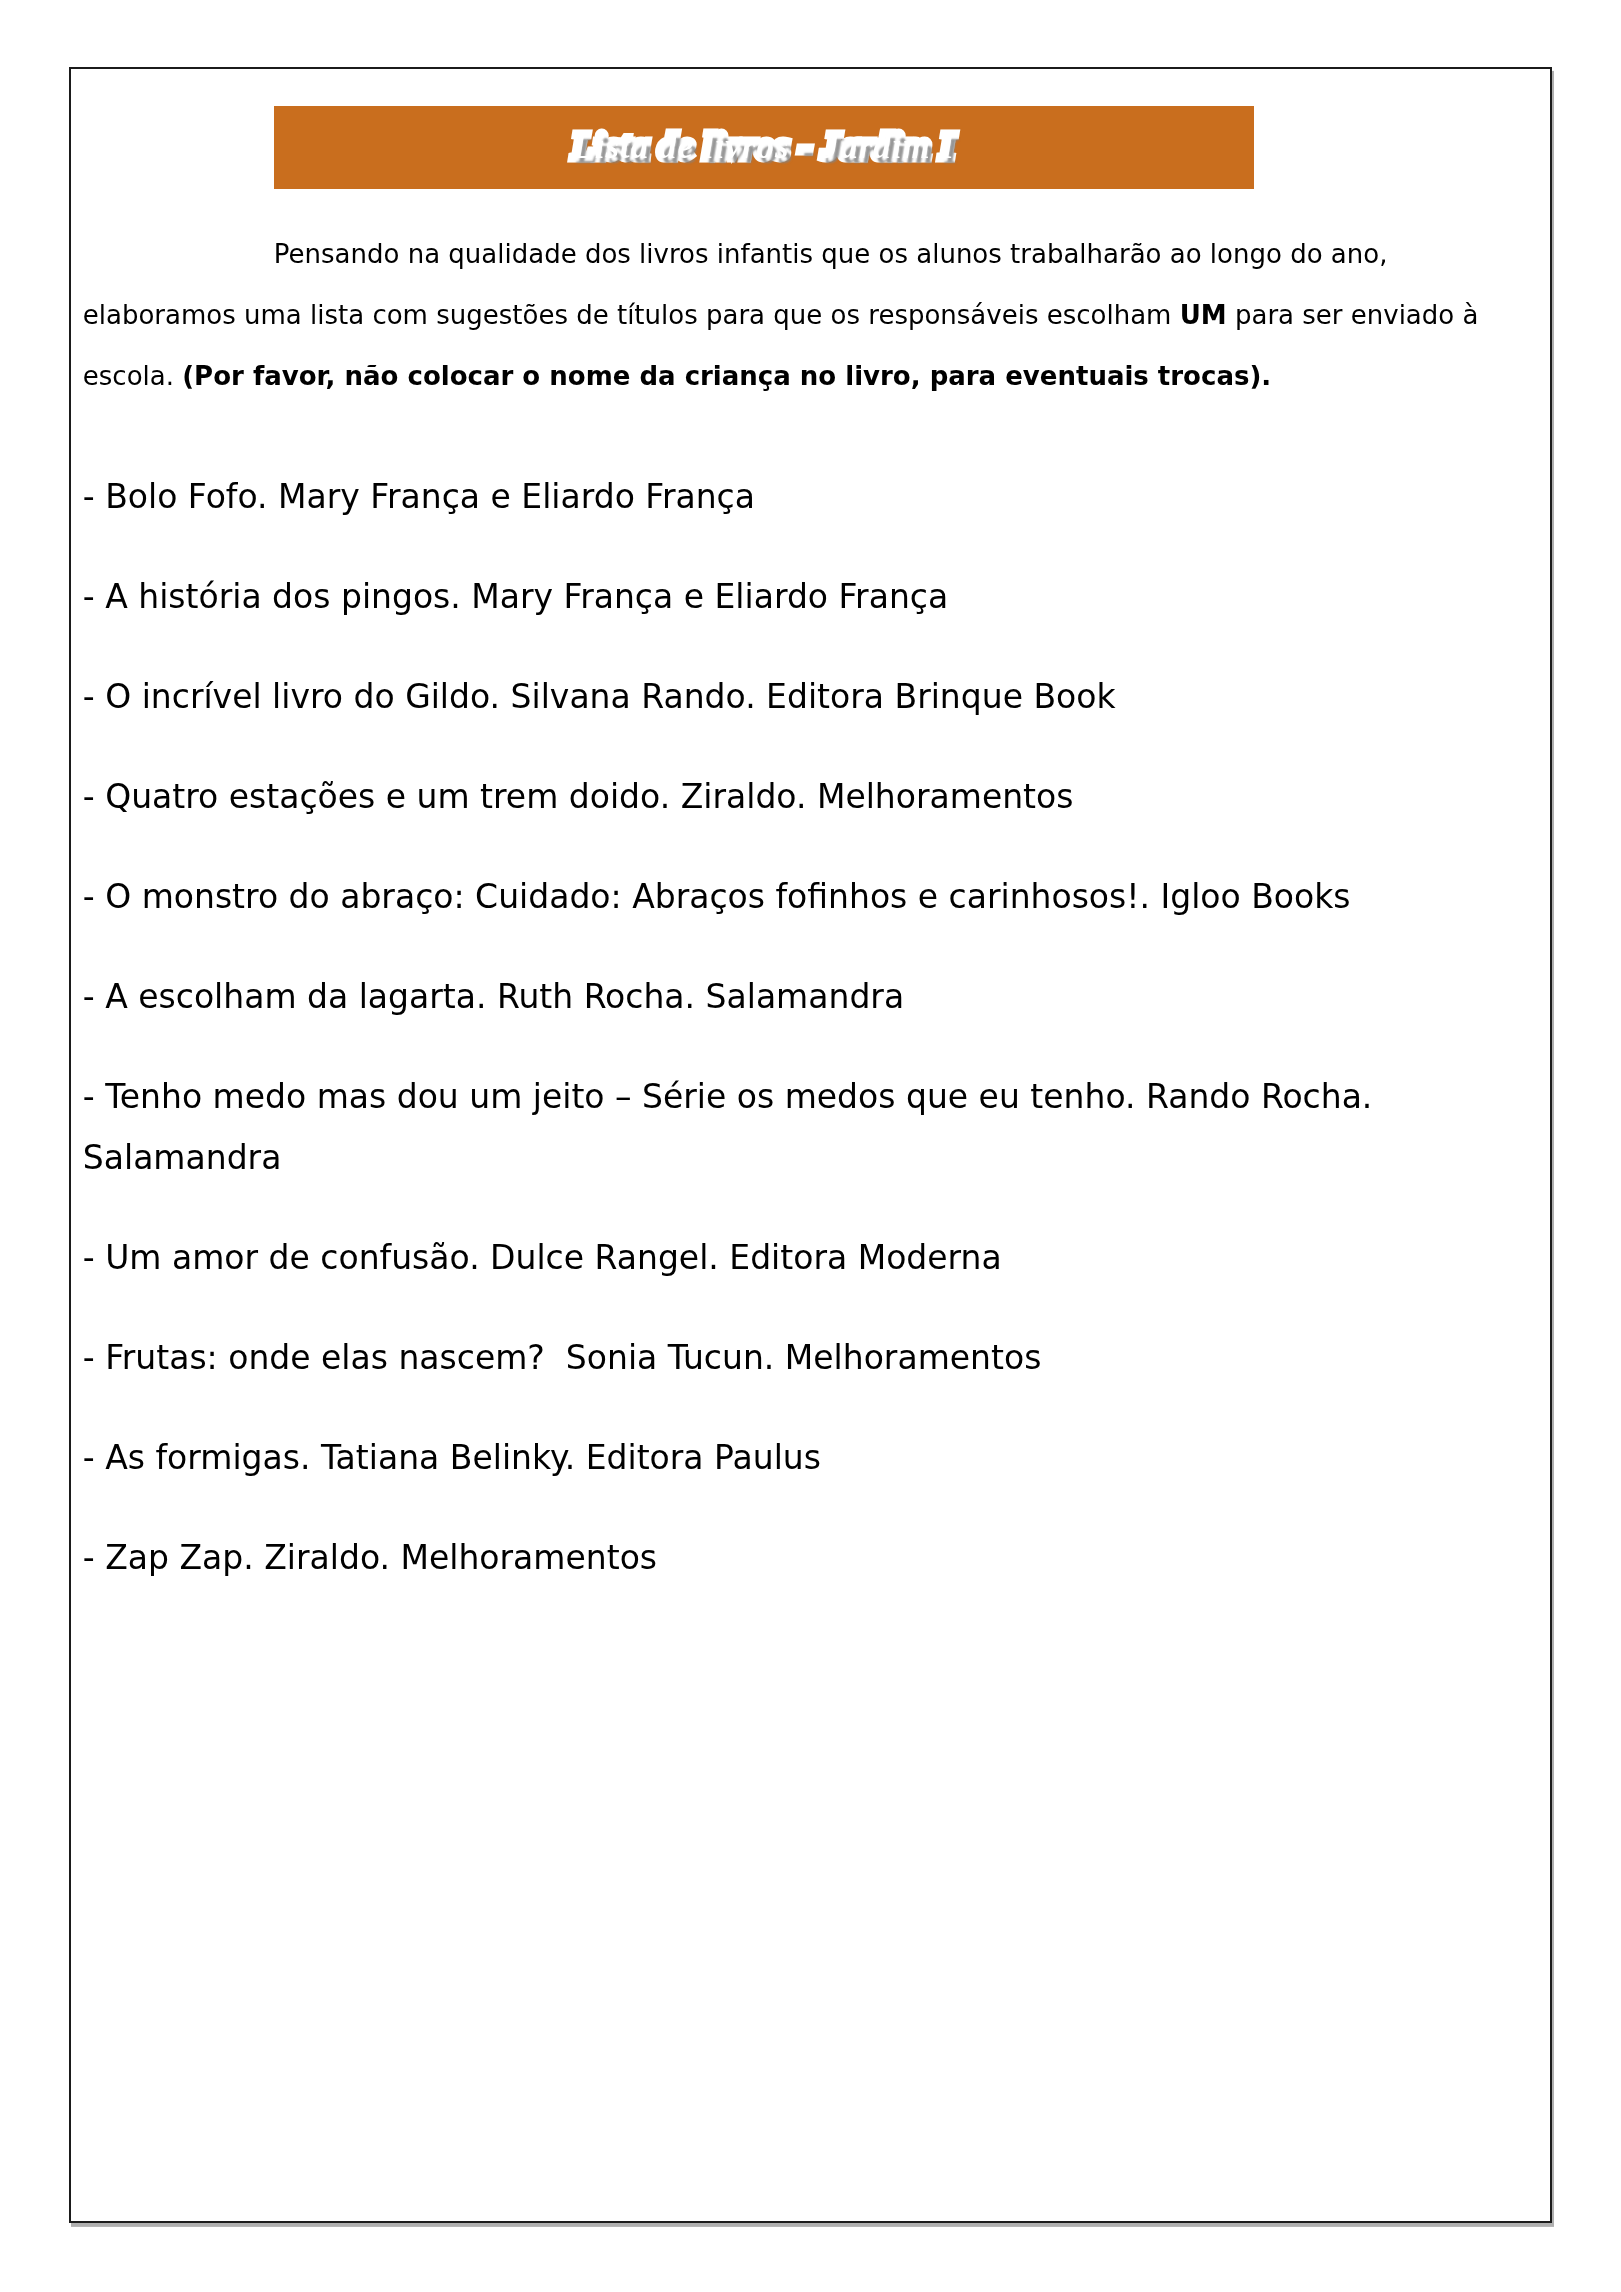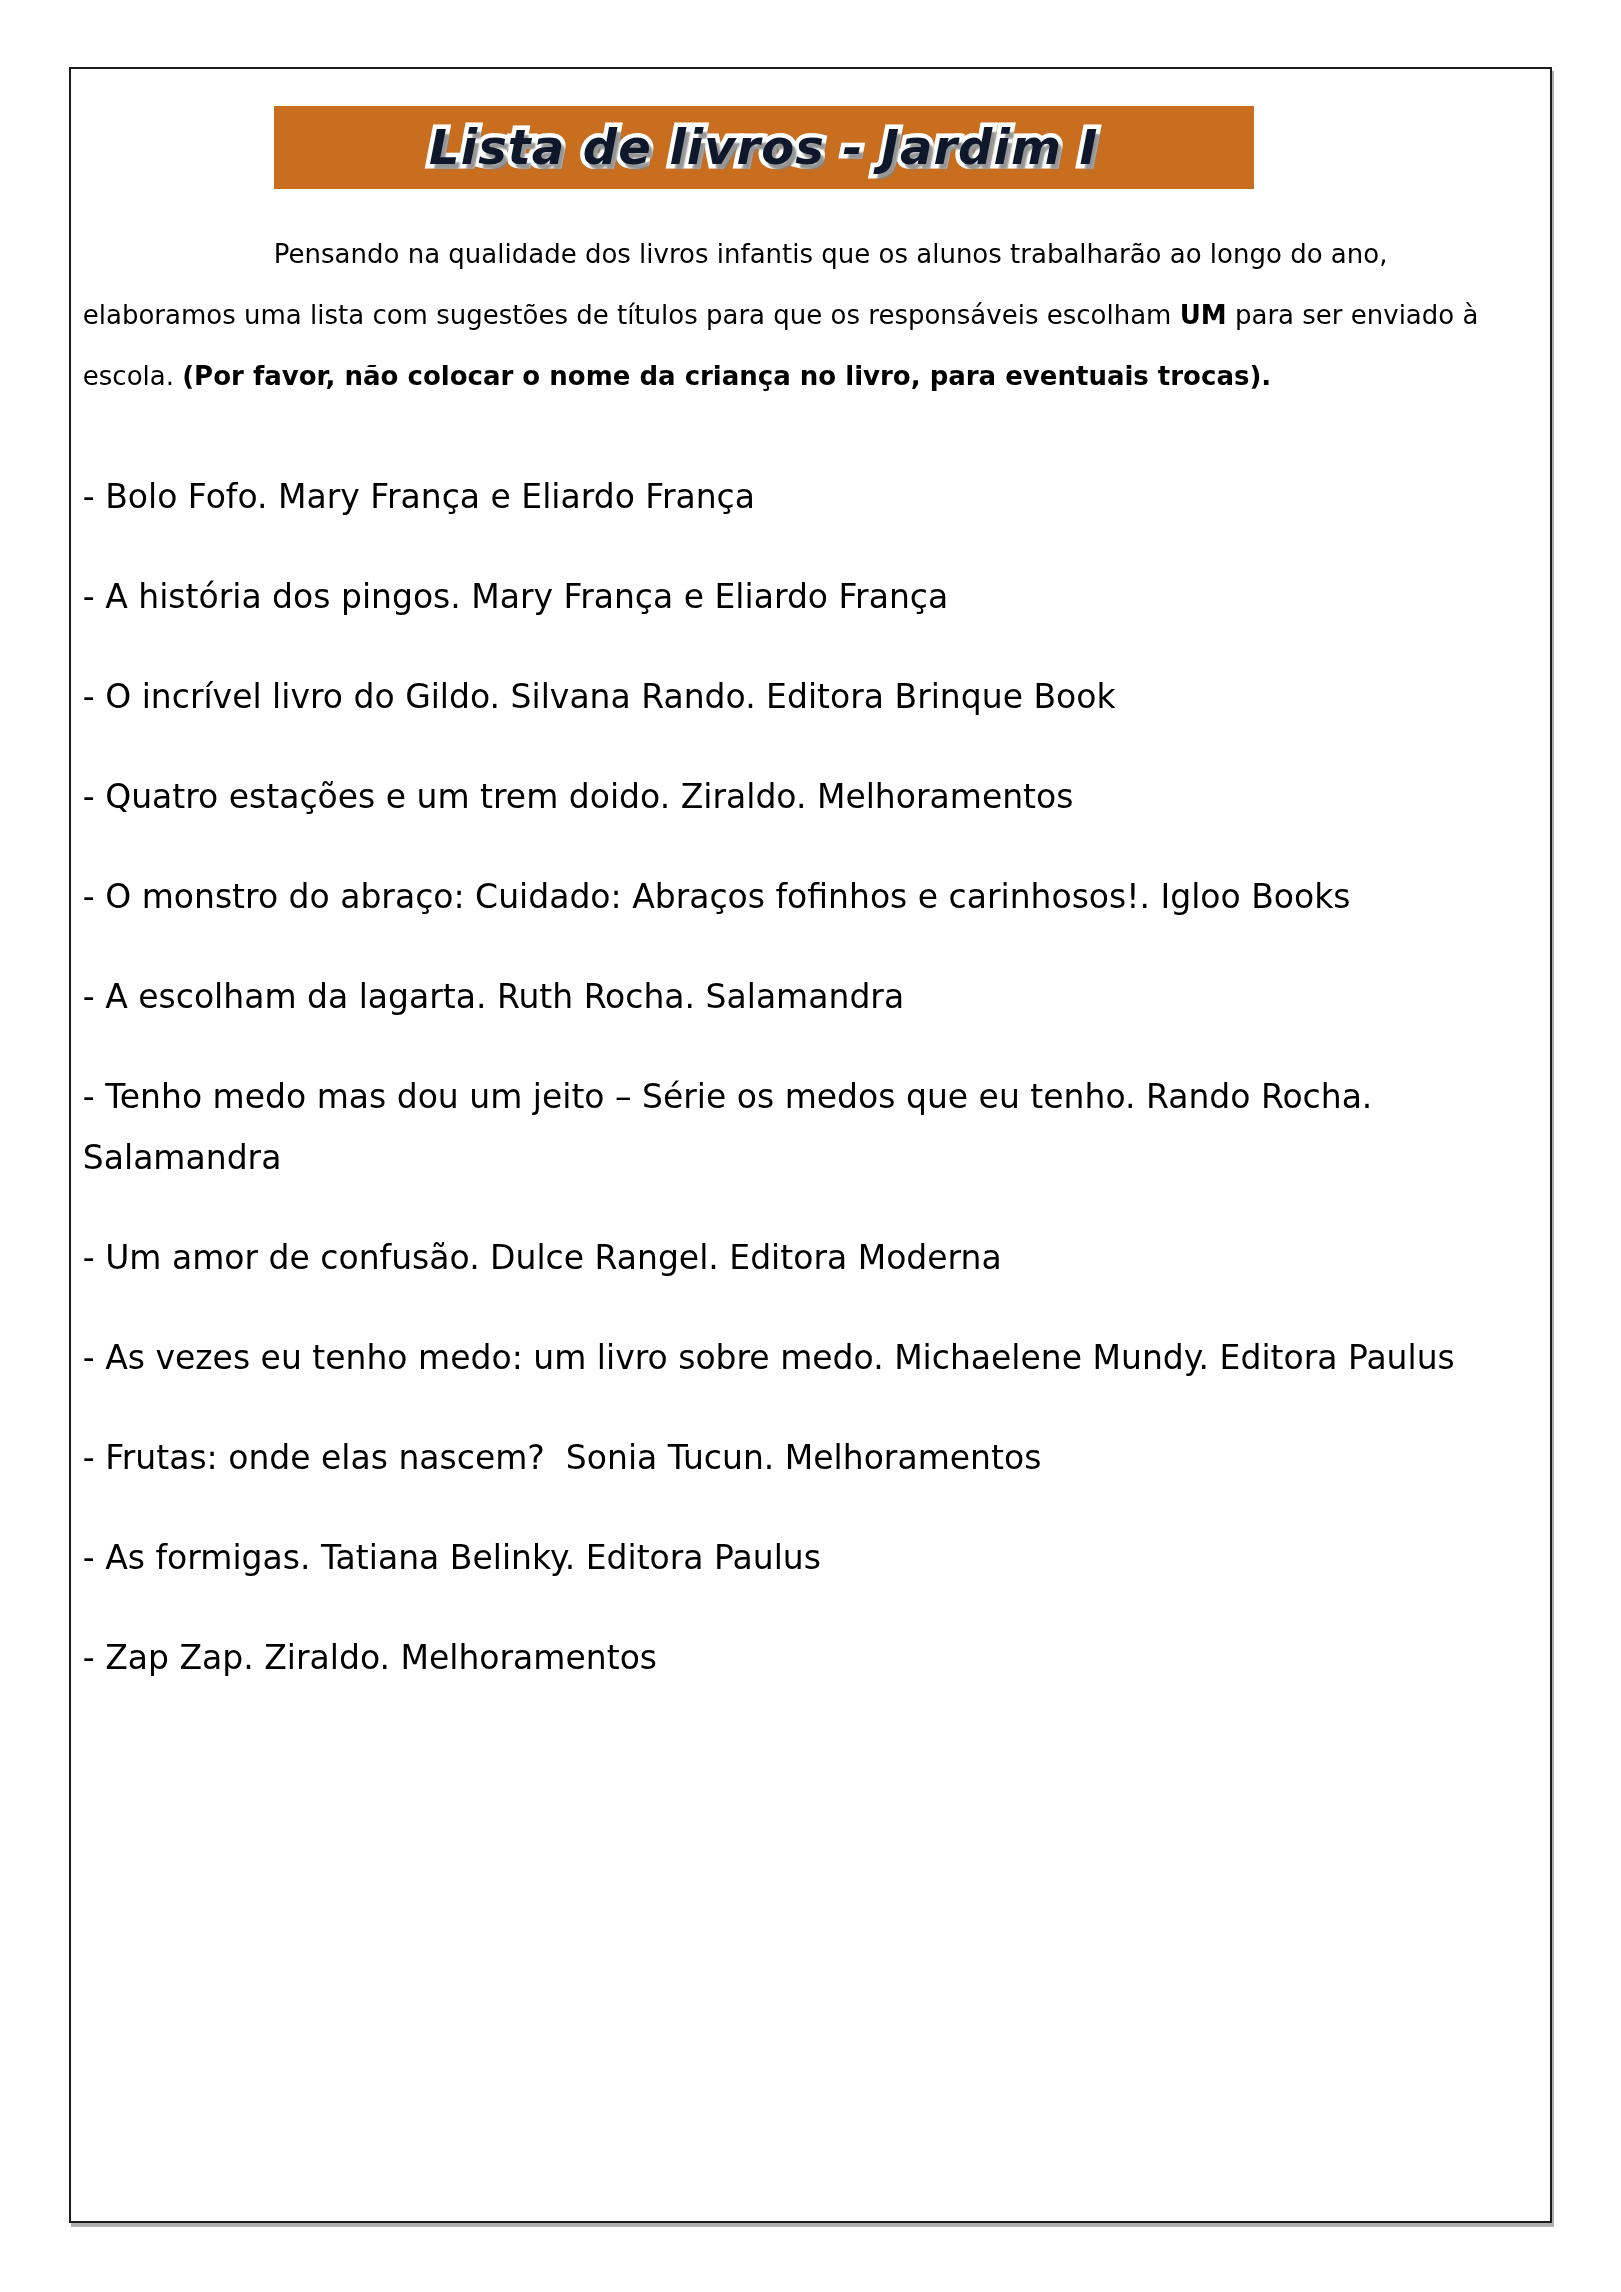--- a/index.html
+++ b/index.html
@@ -27,30 +27,31 @@
   .banner {
     margin-top: 37px;
     margin-left: 191px;
     width: 980px;
     background: #c96e1e;
     text-align: center;
     padding: 12.7px 0 14.7px 0;
     box-sizing: border-box;
   }
   .banner-title {
-    font-size: 48px;
+    font-size: 35px;
     line-height: 56px;
     font-weight: bold;
     font-style: italic;
-    color: #0f172a;
+    color: #ffffff;
     letter-spacing: 1px;
     paint-order: stroke fill;
     -webkit-text-stroke: 8.8px #ffffff;
     text-shadow: 3.9px 4.9px 2px rgba(130,130,130,0.85);
     white-space: nowrap;
+    font-family: Liberation Serif, serif;
   }
   .intro {
     margin: 35px 0 0 0;
     font-size: 26px;
     line-height: 61px;
     text-indent: 191px;
     text-align: left;
   }
   .bold { font-weight: bold; }
   .book-list {
@@ -78,20 +79,19 @@
 
   <ul class="book-list">
     <li>- Bolo Fofo. Mary França e Eliardo França</li>
     <li>- A história dos pingos. Mary França e Eliardo França</li>
     <li>- O incrível livro do Gildo. Silvana Rando. Editora Brinque Book</li>
     <li>- Quatro estações e um trem doido. Ziraldo. Melhoramentos</li>
     <li>- O monstro do abraço: Cuidado: Abraços fofinhos e carinhosos!. Igloo Books</li>
     <li>- A escolham da lagarta. Ruth Rocha. Salamandra</li>
     <li>- Tenho medo mas dou um jeito – Série os medos que eu tenho. Rando Rocha. Salamandra</li>
     <li>- Um amor de confusão. Dulce Rangel. Editora Moderna</li>
-    <li>- As vezes eu tenho medo: um livro sobre medo. Michaelene Mundy. Editora Paulus</li>
     <li>- Frutas: onde elas nascem?  Sonia Tucun. Melhoramentos</li>
     <li>- As formigas. Tatiana Belinky. Editora Paulus</li>
     <li>- Zap Zap. Ziraldo. Melhoramentos</li>
   </ul>
 
 </div>
 
 
 </body></html>

